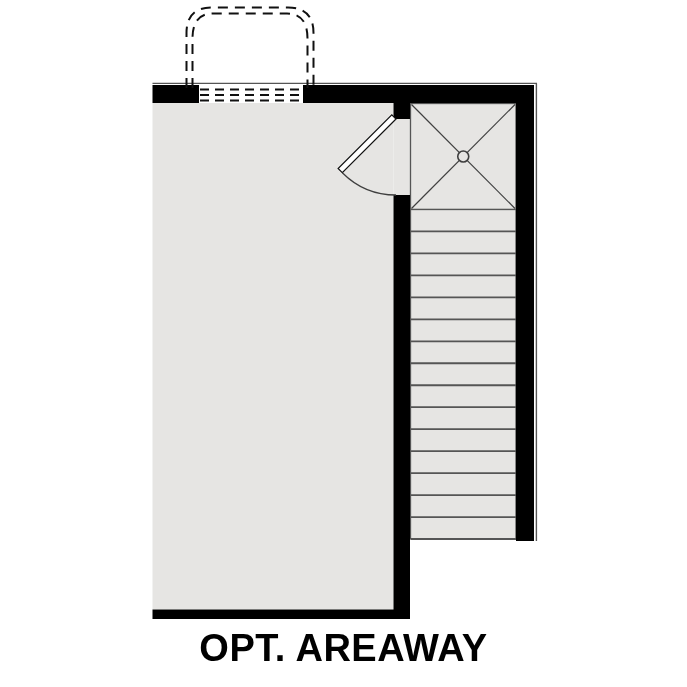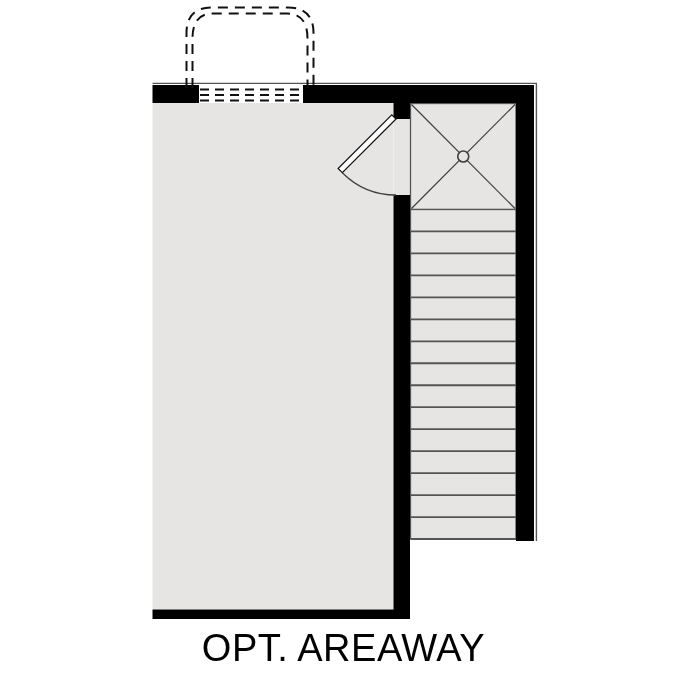--- a/index.html
+++ b/index.html
@@ -18,21 +18,21 @@
   .detail{stroke:var(--detail-line,#3f3f3f);stroke-width:1.2;fill:none;}
   .face-line{stroke:var(--tread-line,#555);stroke-width:1.4;fill:none;}
   .dash{stroke:var(--dash-line,#111);stroke-width:2;fill:none;stroke-dasharray:10 7;}
   .dash-thin{stroke:var(--dash-line,#111);stroke-width:1.8;fill:none;stroke-dasharray:9 6;}
   .door-leaf{fill:#ffffff;stroke:var(--dash-line,#111);stroke-width:1.2;}
   .door-arc{fill:none;stroke:var(--detail-line,#3f3f3f);stroke-width:1.3;}
   .drain{fill:var(--floor,#e6e5e3);stroke:var(--detail-line,#3f3f3f);stroke-width:1.6;}
   .plan-label{
     position:absolute;left:0;top:627px;width:687px;
     text-align:center;
-    font-size:38px;font-weight:normal;color:var(--text,#000);
+    font-size:38px;font-weight:bold;color:var(--text,#000);
     letter-spacing:0.5px;
   }
 </style>
 </head>
 <body>
 
 <div class="canvas">
   <svg width="687" height="687" viewBox="0 0 687 687">
 
     <rect class="floor" x="152.5" y="103" width="241" height="506.5"></rect>

